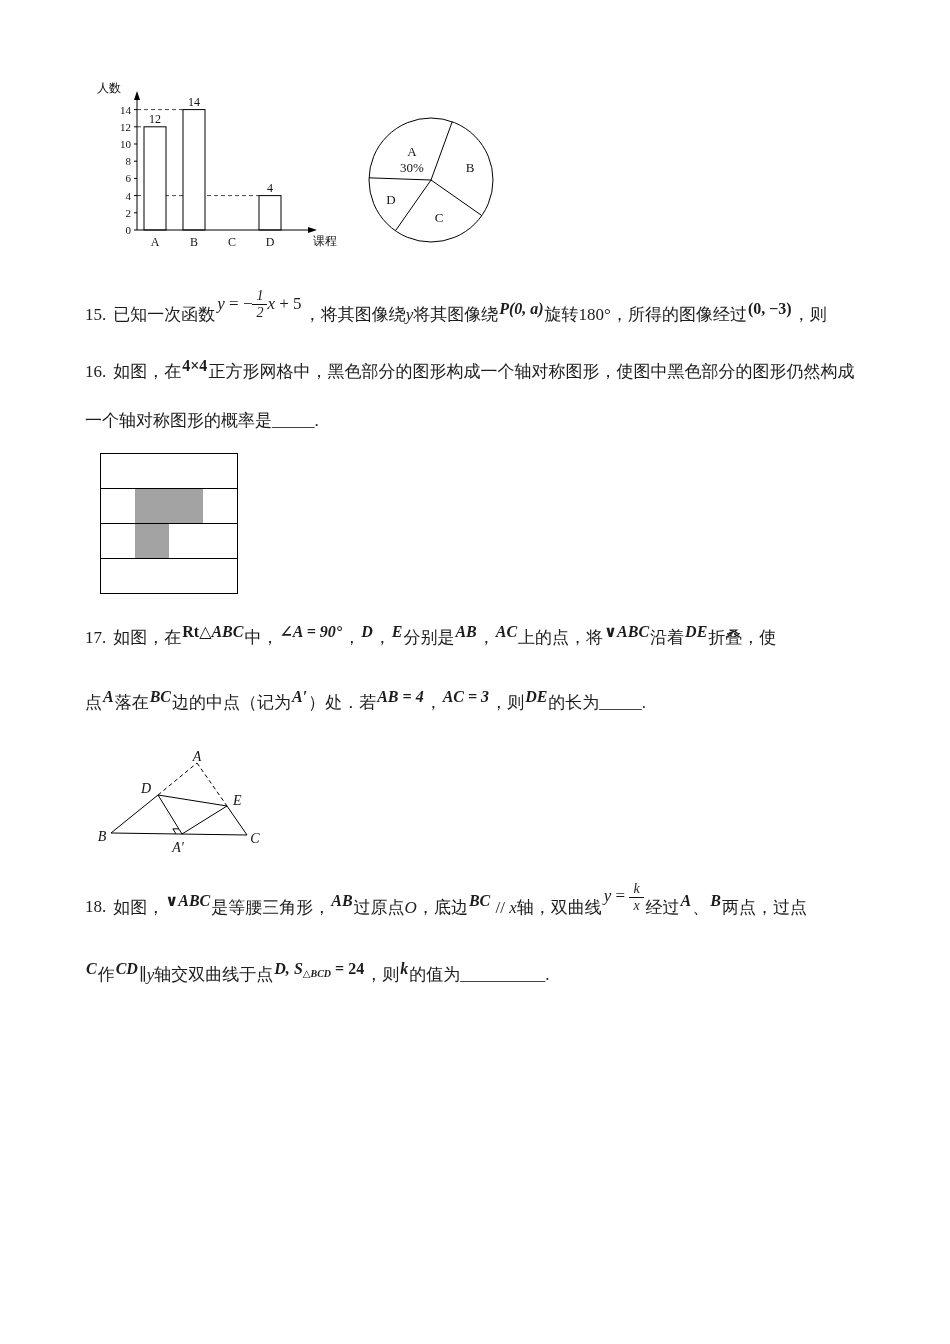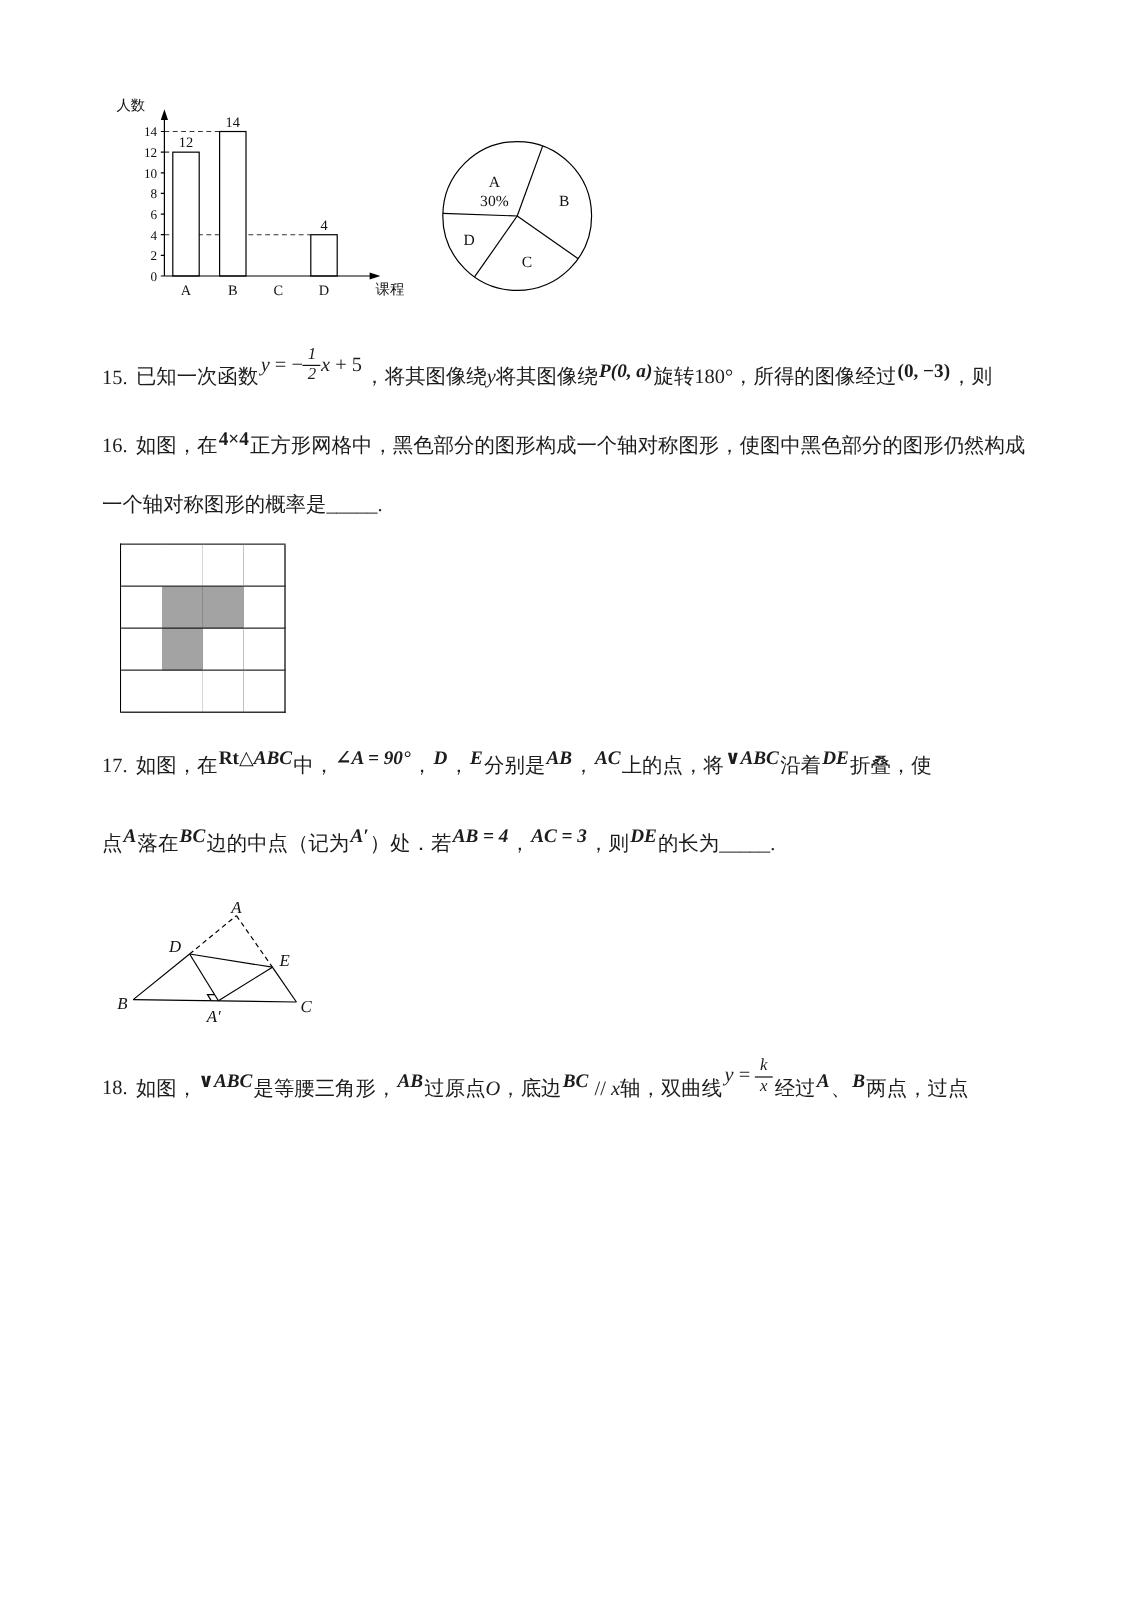--- a/index.html
+++ b/index.html
@@ -144,14 +144,17 @@
     <text class="lb" x="144" y="54" text-anchor="start">E</text>
     <text class="lb" x="13" y="90" text-anchor="middle">B</text>
     <text class="lb" x="89" y="101" text-anchor="middle">A′</text>
     <text class="lb" x="166" y="92" text-anchor="middle">C</text>
   </svg>
 
   
   <p class="line" style="margin-top:24px">
     <span class="num">18.</span><span>如图，</span><span class="m mr">∨ABC</span><span>是等腰三角形，</span><span class="m mr">AB</span><span>过原点</span><span class="m">O</span><span>，底边</span><span class="m mr">BC</span><span> // </span><span class="m">x</span><span>轴，双曲线</span><span class="mrb"><span class="m">y</span><span> = </span><span class="frac"><span class="fn">k</span><span class="fd">x</span></span></span><span>经过</span><span class="m mr">A</span><span>、</span><span class="m mr">B</span><span>两点，过点</span>
   </p>
+  <p class="line" style="margin-top:36px">
+    <span class="m mr">C</span><span>作</span><span class="m mr">CD</span><span>∥</span><span class="m">y</span><span>轴交双曲线于点</span><span class="mr"><span class="m">D, </span><span class="m">S</span><sub class="s">△BCD</sub><span> = 24</span></span><span>，则</span><span class="m mr">k</span><span>的值为__________.</span>
+  </p>
 
 </div>
 
 </body></html>

